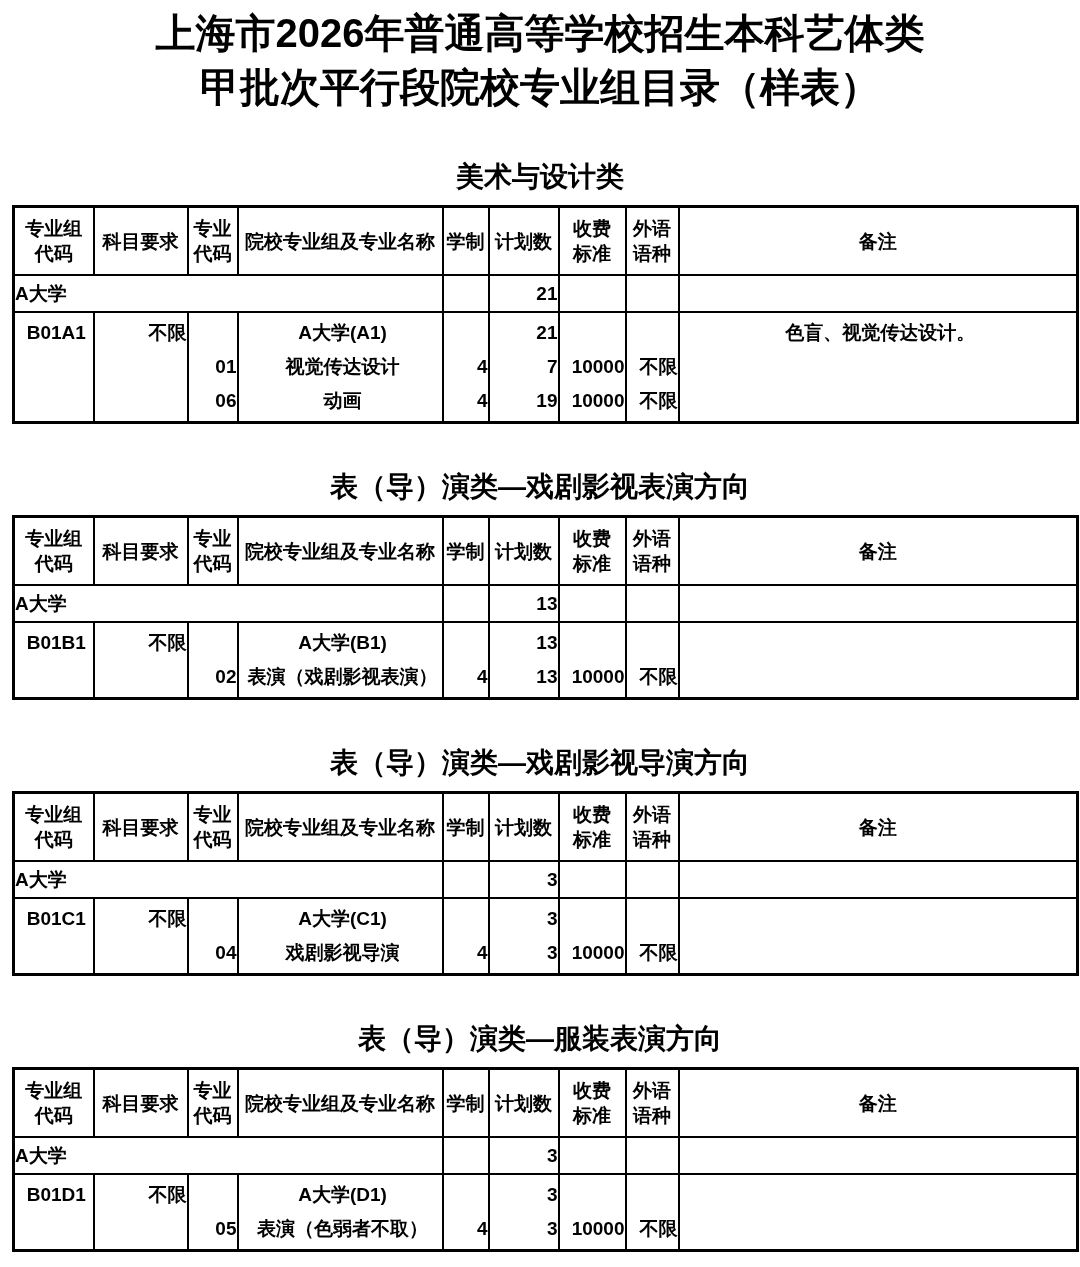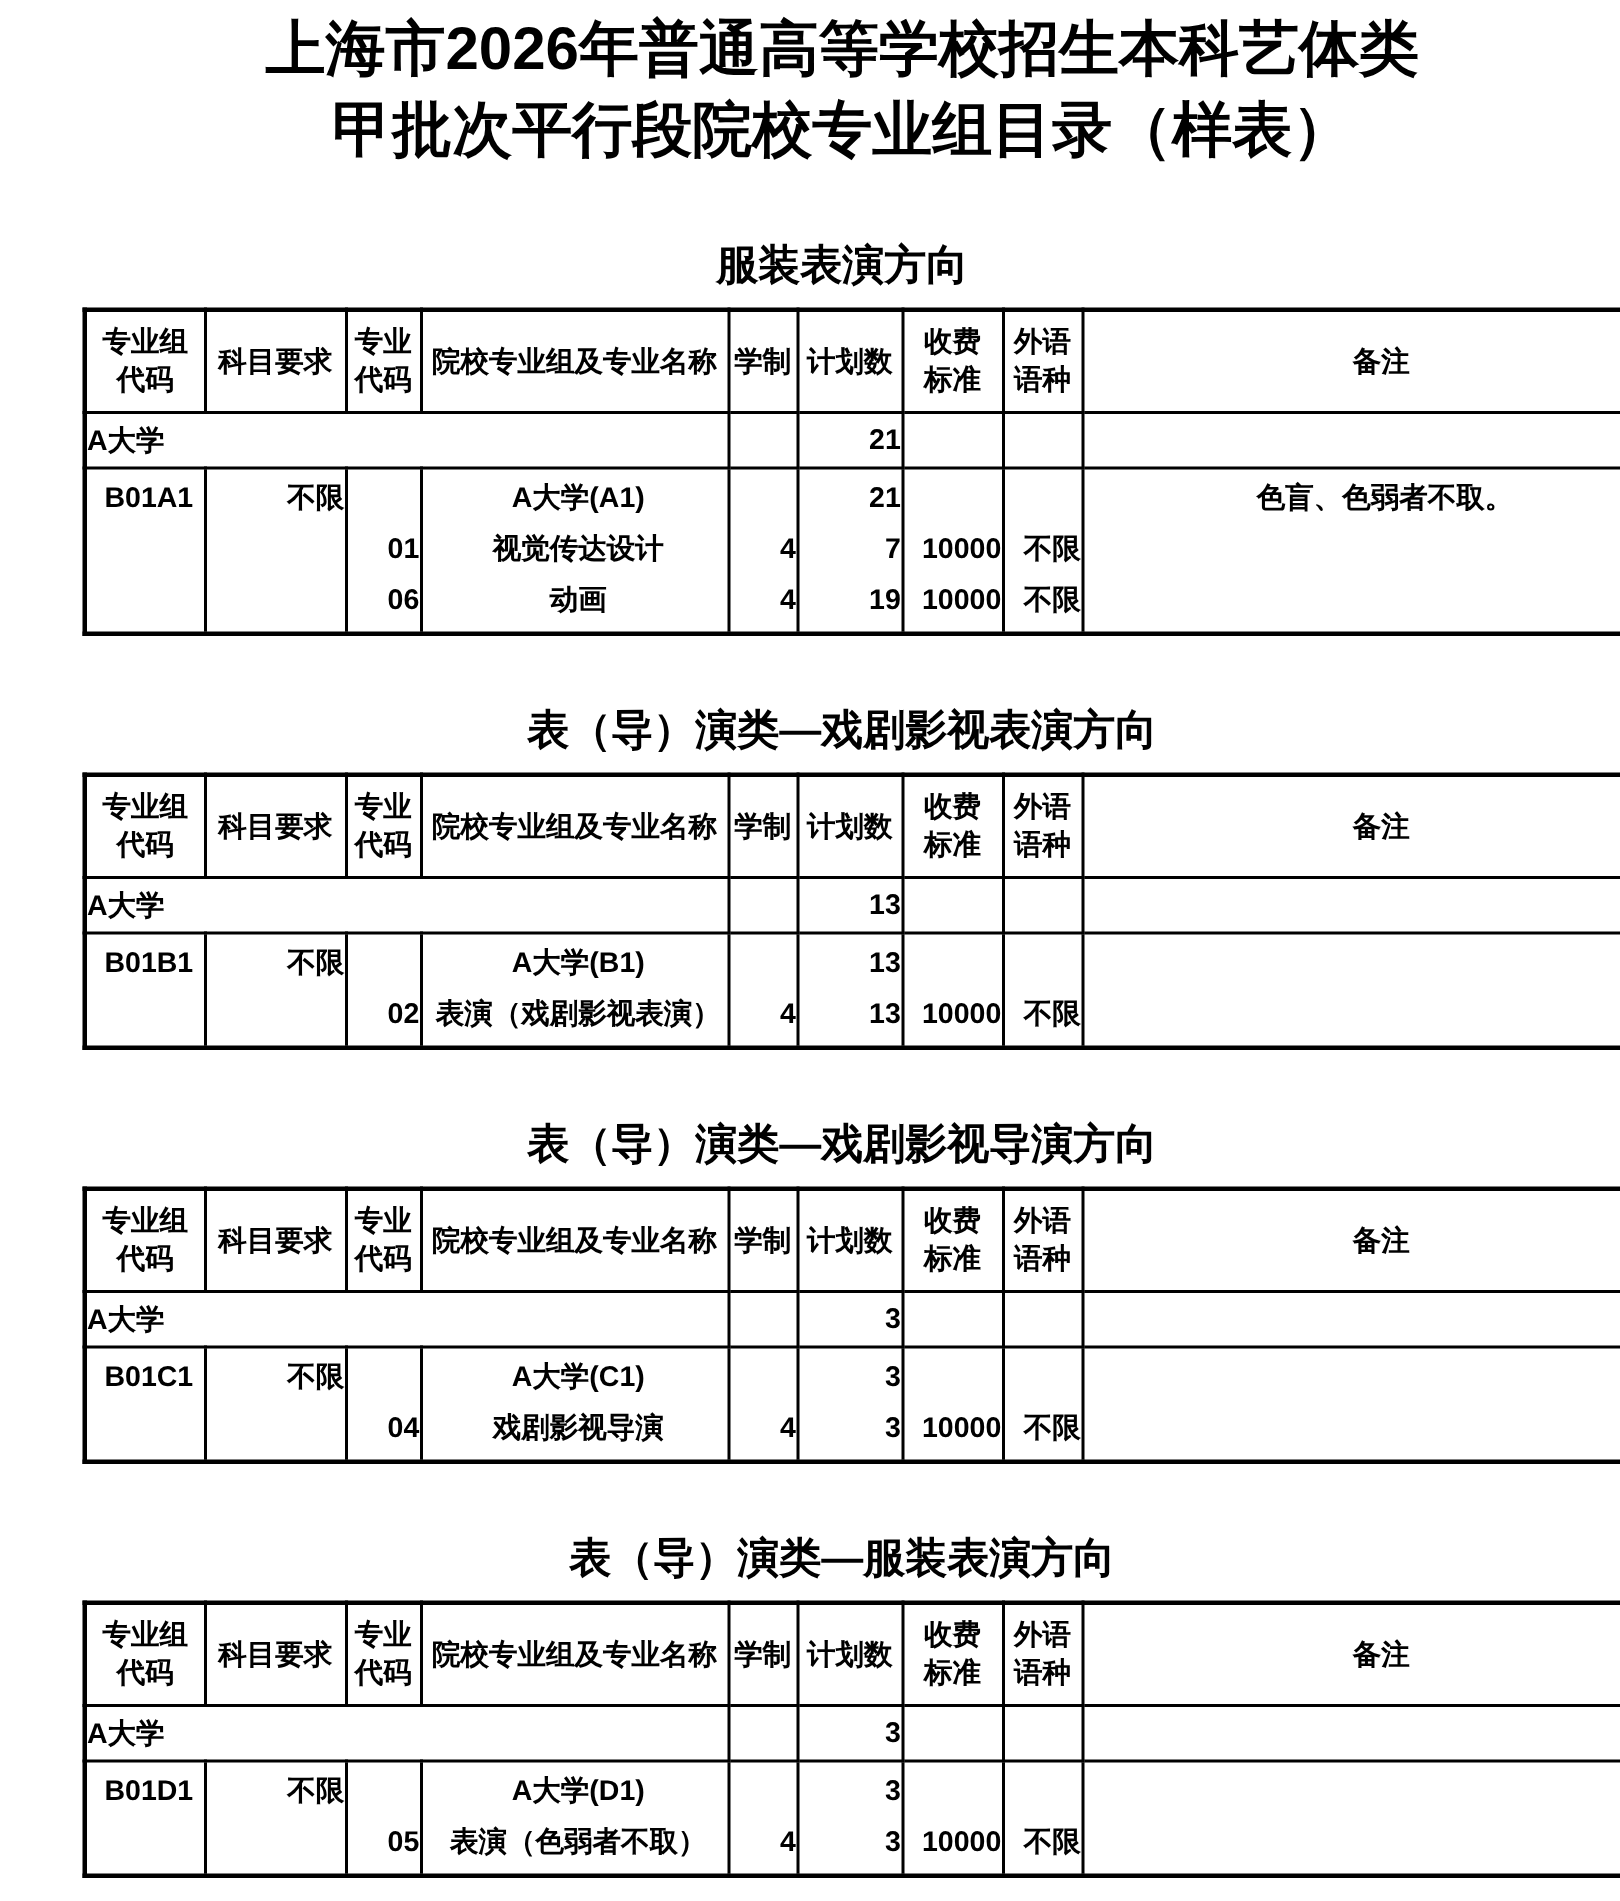--- a/index.html
+++ b/index.html
@@ -8,21 +8,20 @@
     background: #ffffff;
     color: #000000;
     font-family: "Liberation Sans", sans-serif;
     font-weight: bold;
   }
   .page {
     width: 1080px;
     min-height: 1267px;
     box-sizing: border-box;
     padding-top: 6px;
-    padding-left: 43px;
   }
   .doc-title {
     text-align: center;
     font-size: 40px;
     line-height: 54px;
     font-weight: bold;
     margin: 0;
   }
   .sec-title {
     text-align: center;
@@ -71,21 +70,21 @@
 <body>
 
 <div class="page">
 
   <h1 class="doc-title">
     <div>上海市2026年普通高等学校招生本科艺体类</div>
     <div>甲批次平行段院校专业组目录（样表）</div>
   </h1>
 
   <section>
-    <h2 class="sec-title">服装表演方向</h2>
+    <h2 class="sec-title">美术与设计类</h2>
     <table class="grid">
       <colgroup>
           <col class="c1">
           <col class="c2">
           <col class="c3">
           <col class="c4">
           <col class="c5">
           <col class="c6">
           <col class="c7">
           <col class="c8">
@@ -164,21 +163,21 @@
           <div class="ln ac"></div>
           <div class="ln ac">10000</div>
           <div class="ln ac">10000</div>
         </td>
         <td>
           <div class="ln ac"></div>
           <div class="ln ac">不限</div>
           <div class="ln ac">不限</div>
         </td>
         <td>
-              <div class="ln al">色盲、色弱者不取。</div>
+              <div class="ln al">色盲、视觉传达设计。</div>
             </td>
       </tr>
       </tbody>
     </table>
   </section>
 
   <section>
     <h2 class="sec-title">表（导）演类—戏剧影视表演方向</h2>
     <table class="grid">
       <colgroup>

